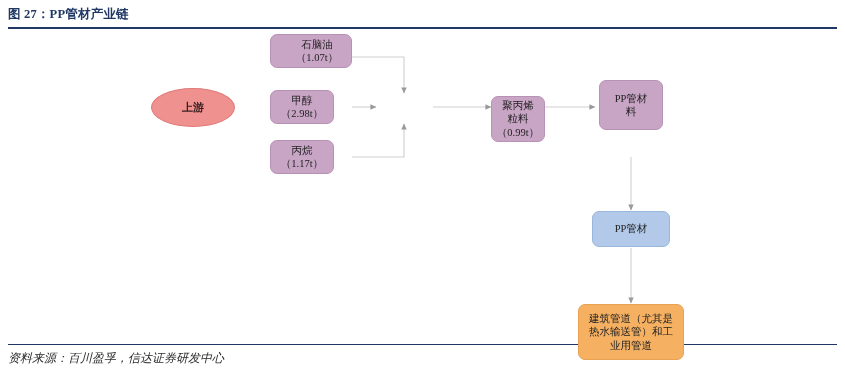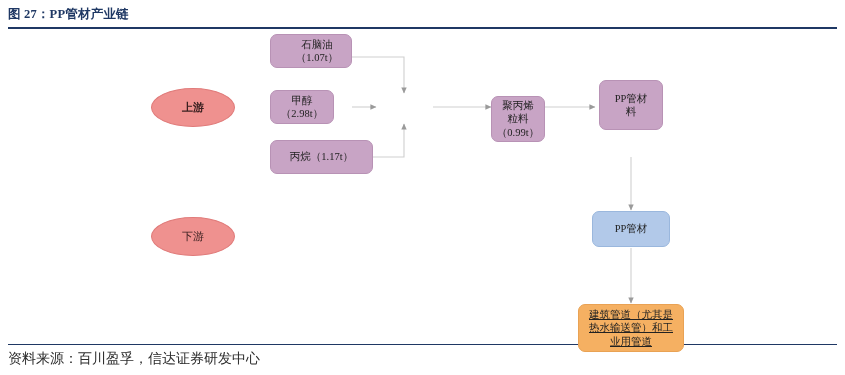--- a/index.html
+++ b/index.html
@@ -54,21 +54,22 @@
     top: 0;
     width: 829px;
     height: 1.4px;
     background: #1f3864;
   }
   #figure-source {
     position: absolute;
     left: 0;
     top: 6px;
     font-family: "Liberation Serif", "DejaVu Serif", serif;
-    font-size: 14px;
+    font-style: italic;
+    font-size: 12px;
     color: #2b2b2b;
     white-space: nowrap;
   }
 
   
   #diagram-canvas {
     position: absolute;
     left: 0;
     top: 30px;
     width: 845px;
@@ -168,53 +169,50 @@
       <path d="M631,127 L631,180" marker-end="url(#arrow-gray)"></path>
 
       <path d="M631,218 L631,273" marker-end="url(#arrow-gray)"></path>
     </g>
   </svg>
 
   <div class="node stage-ellipse" style="left:151px; top:58px; width:84px; height:39px;font-weight:bold;">
     <span class="node-label">上游</span>
   </div>
 
-  <div class="node stage-ellipse" style="left:151px; top:187px; width:84px; height:39px;">
-    <span class="node-label">下游</span>
-  </div>
 
   <div class="node box-purple" style="left:270px; top:4px; width:82px; height:34px;padding-left:12px;">
     <span class="node-label">石脑油（1.07t）</span>
   </div>
 
   <div class="node box-purple" style="left:270px; top:60px; width:64px; height:34px;">
     <span class="node-label">甲醇（2.98t）</span>
   </div>
 
-  <div class="node box-purple" style="left:270px; top:110px; width:103px; height:34px;">
+  <div class="node box-purple" style="left:270px; top:110px; width:64px; height:34px;">
     <span class="node-label">丙烷（1.17t）</span>
   </div>
 
 
   <div class="node box-purple" style="left:491px; top:54px; width:54px; height:46px;margin-top:12px;">
     <span class="node-label">聚丙烯
 粒料
 （0.99t）</span>
   </div>
 
   <div class="node box-purple" style="left:599px; top:50px; width:64px; height:50px;">
     <span class="node-label">PP管材
 料</span>
   </div>
 
   <div class="node box-blue" style="left:592px; top:181px; width:78px; height:36px;">
     <span class="node-label">PP管材</span>
   </div>
 
-  <div class="node box-orange" style="left:578px; top:274px; width:106px; height:48px;text-decoration:underline;">
+  <div class="node box-orange" style="left:578px; top:274px; width:106px; height:56px;">
     <span class="node-label">建筑管道（尤其是
 热水输送管）和工
 业用管道</span>
   </div>
 
 </div>
 
 <div id="figure-footer">
   <div id="footer-rule"></div>
   <div id="figure-source">资料来源：百川盈孚，信达证券研发中心</div>

